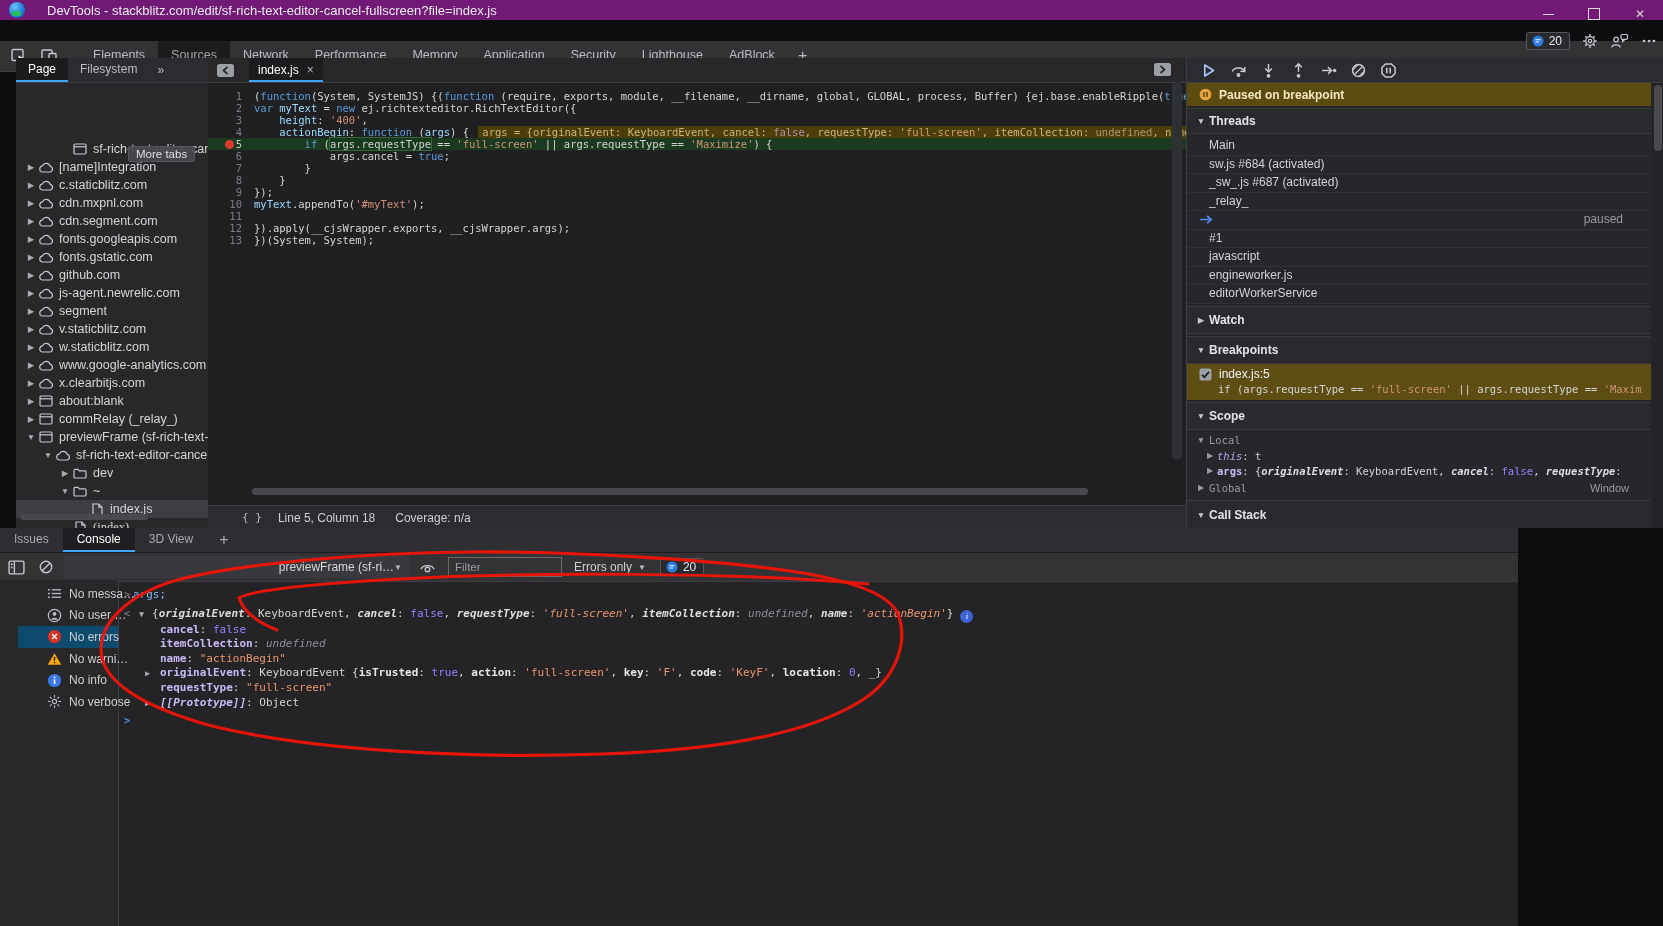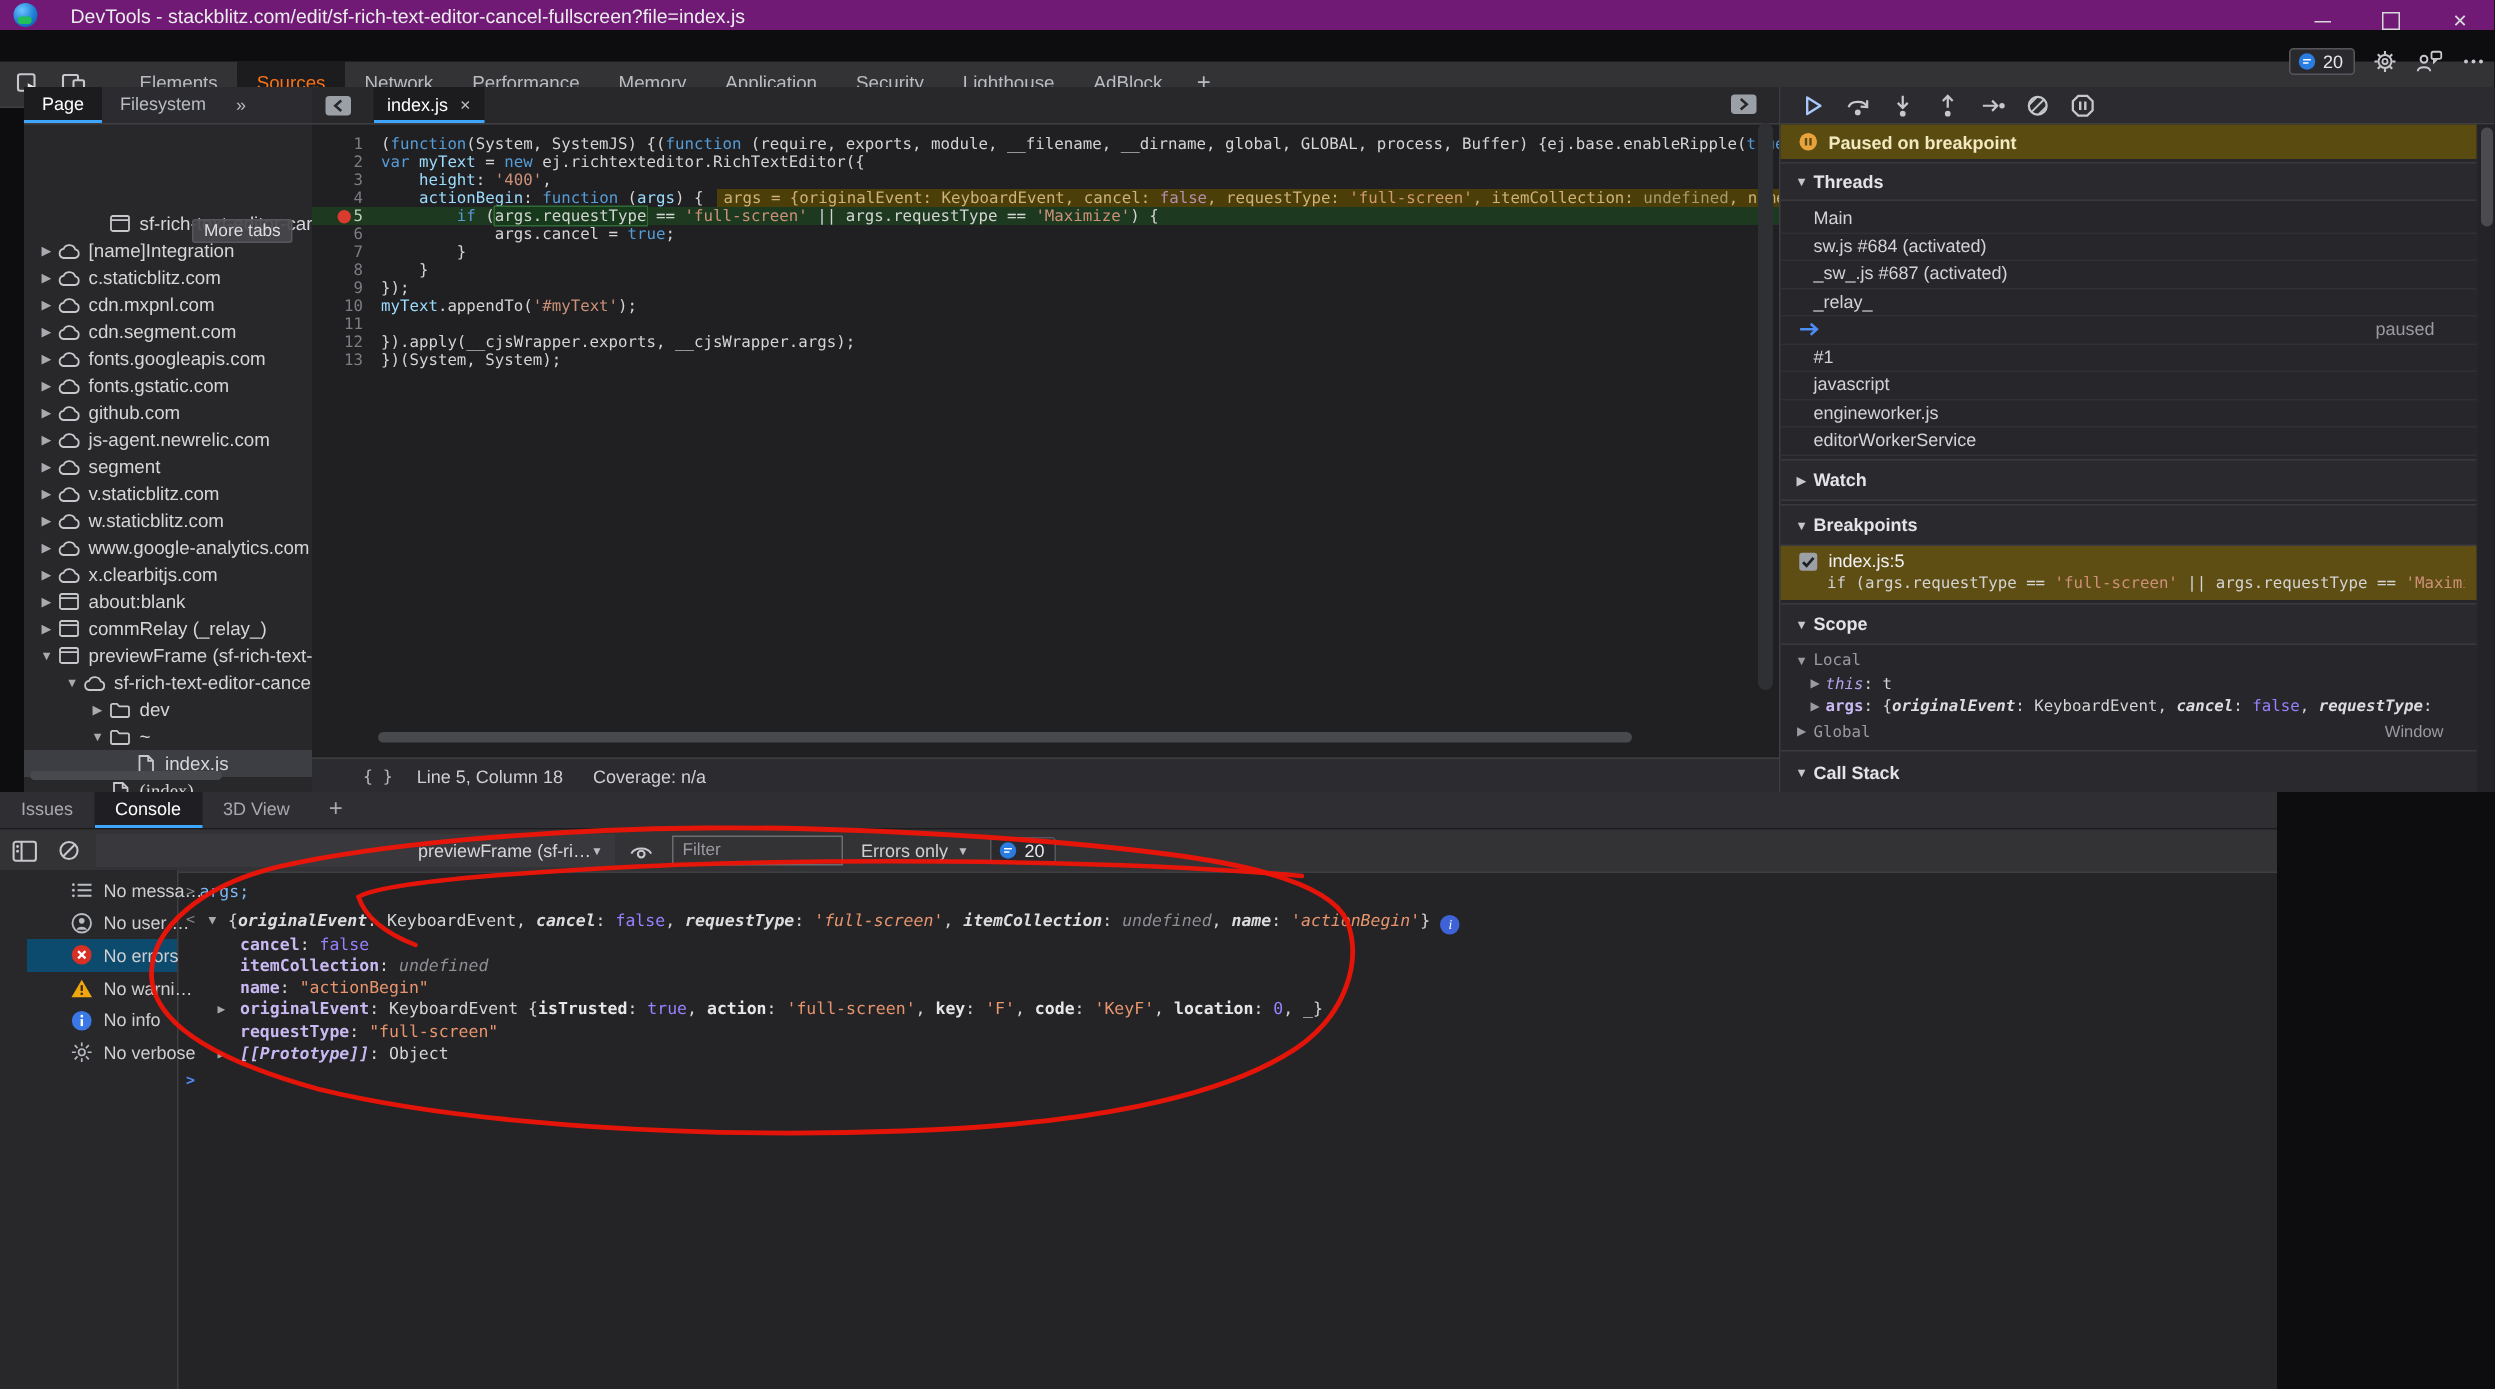--- a/index.html
+++ b/index.html
@@ -19,21 +19,21 @@
   .win-btn{width:46px;height:28px;display:flex;align-items:center;justify-content:center;color:#d8d8dc;font-size:12px;}
   #win-buttons{position:absolute;right:0;top:0;display:flex;}
   .win-glyph-min{width:11px;border-top:1.4px solid #d8d8dc;}
   .win-glyph-max{width:10px;height:10px;border:1.3px solid #d8d8dc;}
 
   
   #main-toolbar{position:absolute;left:0;top:41px;width:1663px;height:30px;background:#333336;border-bottom:1px solid #404044;display:flex;align-items:center;}
   #inspect-btn{margin-left:10px;}  #device-btn{margin-left:12px;}
   #main-tabs{display:flex;margin-left:22px;height:30px;}
   .main-tab{padding:0 13px;line-height:29px;font-size:12.5px;color:#b9bcc1;white-space:nowrap;}
-  .main-tab.active{background:#1c1c1f;color:#f97316;}
+  .main-tab.active{background:#1c1c1f;color:#a3a3a3;}
   #main-tab-add{color:#b9bcc1;font-size:16px;padding:0 10px;line-height:28px;}
   #toolbar-right{position:absolute;right:6px;top:32px;display:flex;align-items:center;gap:12px;}
   .count-badge{display:flex;align-items:center;gap:5px;border:1px solid #56565c;background:#2a2a2e;border-radius:3px;padding:1px 7px 1px 5px;font-size:12px;color:#e8e8ea;}
 
   
   #sources-panel{position:absolute;left:16px;top:58px;width:207px;height:470px;background:#28282b;border-right:1px solid #3e3e42;}
   .panel-header{height:24px;background:#2c2c30;border-bottom:1px solid #3e3e42;display:flex;align-items:center;font-size:12px;}
   .ph-tab{padding:0 12px;height:24px;line-height:23px;color:#b9bcc1;}
   .ph-tab.active{background:#1c1c1f;color:#fff;box-shadow:inset 0 -2px 0 #3ea6ff;}
   #ph-chevrons{color:#b9bcc1;font-size:12px;margin-left:8px;}

